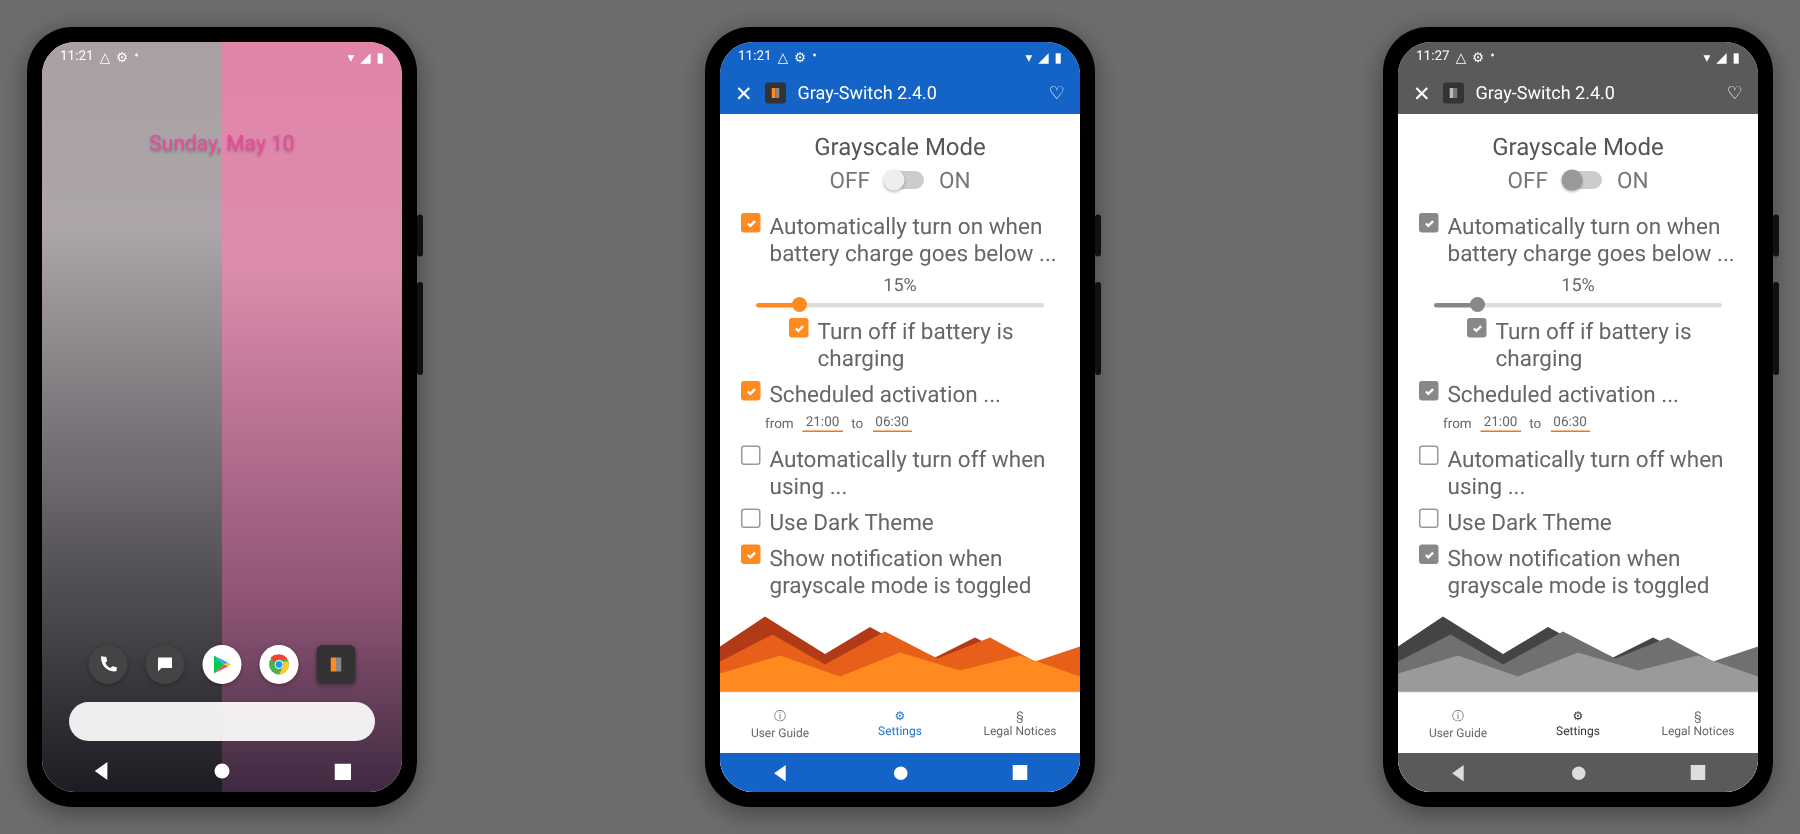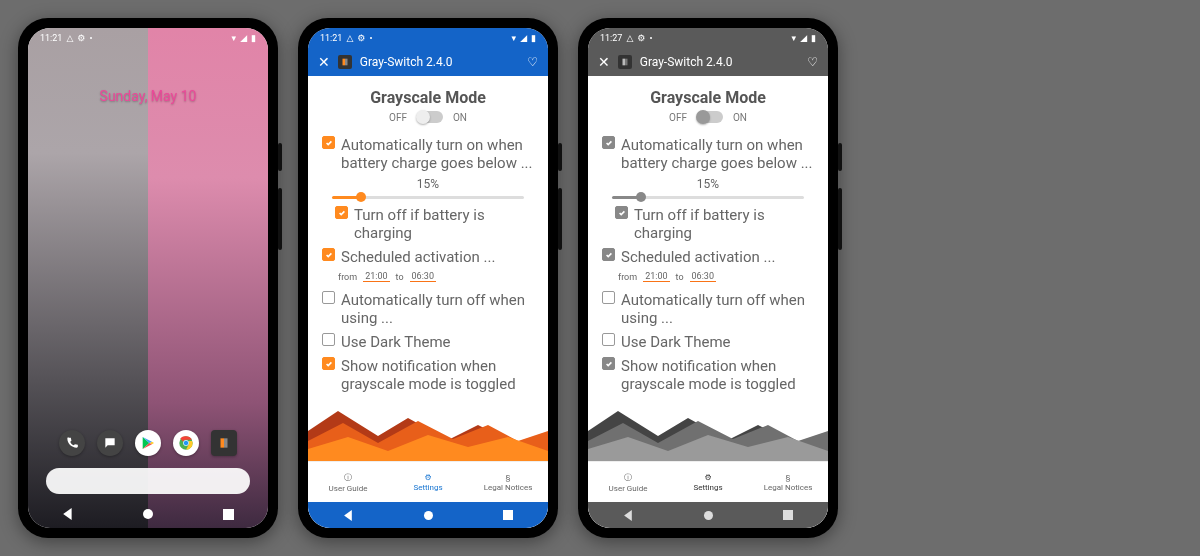--- a/index.html
+++ b/index.html
@@ -1,16 +1,16 @@
 <!DOCTYPE html>
 <html><head>
 <meta charset="utf-8">
 <style>
   html,body{margin:0;padding:0;background:#6d6d6d;font-family:Roboto,Arial,sans-serif;width:1200px;height:556px;overflow:hidden}
-  .stage{display:flex;gap:20px;padding:18px;box-sizing:border-box;width:1200px;height:556px;justify-content:flex-start;align-items:center}
+  .stage{display:flex;gap:20px;padding:18px;box-sizing:border-box;width:1200px;height:556px;justify-content:space-between;align-items:center}
   .phone{position:relative;width:260px;height:520px;border-radius:30px;background:#000;box-shadow:0 4px 18px rgba(0,0,0,.4)}
   .power{position:absolute;right:-4px;top:125px;width:4px;height:28px;background:#111;border-radius:2px}
   .vol{position:absolute;right:-4px;top:170px;width:4px;height:62px;background:#111;border-radius:2px}
   .screen{position:absolute;inset:10px;border-radius:22px;overflow:hidden;background:#fff}
   .statusbar{position:absolute;top:0;left:0;right:0;height:20px;display:flex;justify-content:space-between;align-items:center;padding:0 12px;font-size:9px;color:#fff;z-index:50}
   .statusbar.dark{color:#fff}
   .statusbar .left{display:flex;gap:4px;align-items:center}
   .statusbar .right{display:flex;gap:4px;align-items:center}
   
   .home-bg{position:absolute;inset:0;display:flex}
@@ -22,26 +22,26 @@
   .dock .app{width:26px;height:26px;border-radius:50%;background:#fff;display:flex;align-items:center;justify-content:center;box-shadow:0 1px 3px rgba(0,0,0,.3)}
   .searchbar{position:absolute;bottom:34px;left:18px;right:18px;height:26px;background:rgba(255,255,255,.92);border-radius:14px}
   .navbar{position:absolute;bottom:0;left:0;right:0;height:28px;display:flex;justify-content:space-around;align-items:center}
   .navbtn{width:12px;height:12px;display:flex;align-items:center;justify-content:center}
   
   .appbar{position:absolute;top:20px;left:0;right:0;height:28px;display:flex;align-items:center;padding:0 10px;gap:8px;color:#fff;font-size:12px}
   .appbar.blue{background:#1464c8}
   .appbar.gray{background:#5a5a5a}
   .appbar .title{flex:1;font-weight:400}
   .content{position:absolute;top:48px;bottom:0;left:0;right:0;background:#fff;display:flex;flex-direction:column}
-  .ctitle{text-align:center;font-size:16px;font-weight:700;color:#555;margin:12px 0 4px}
-  .toggle-row{display:flex;justify-content:center;align-items:center;gap:10px;font-size:10px;color:#777;margin-bottom:10px}
+  .ctitle{text-align:center;font-size:16px;font-weight:400;color:#555;margin:12px 0 4px}
+  .toggle-row{display:flex;justify-content:center;align-items:center;gap:10px;font-size:15px;color:#777;margin-bottom:10px}
   .switch{width:26px;height:12px;border-radius:8px;background:#ccc;position:relative}
   .switch .knob{position:absolute;width:14px;height:14px;border-radius:50%;background:#eee;top:-1px;left:-1px;box-shadow:0 1px 2px rgba(0,0,0,.3)}
   .opt{display:flex;align-items:flex-start;gap:6px;padding:3px 14px;font-size:15px;color:#666}
-  .opt.indent{padding-left:27px}
+  .opt.indent{padding-left:46px}
   .cb{width:11px;height:11px;border:1px solid #999;flex-shrink:0;display:flex;align-items:center;justify-content:center;border-radius:2px}
   .cb.on{background:#ff8a1f;border-color:#ff8a1f}
   .cb.ongray{background:#888;border-color:#888}
   .cb svg{width:8px;height:8px}
   .slider-row{padding:2px 24px 4px;display:flex;flex-direction:column;align-items:center;gap:2px}
   .slider-label{font-size:12px;color:#666}
   .slider{width:100%;height:3px;border-radius:2px;position:relative;margin-top:3px}
   .slider.orange{background:linear-gradient(to right,#ff8a1f 0 15%,#ddd 15% 100%)}
   .slider.gray{background:linear-gradient(to right,#888 0 15%,#ddd 15% 100%)}
   .slider .thumb{position:absolute;left:15%;top:-4px;width:10px;height:10px;border-radius:50%;transform:translateX(-50%)}

